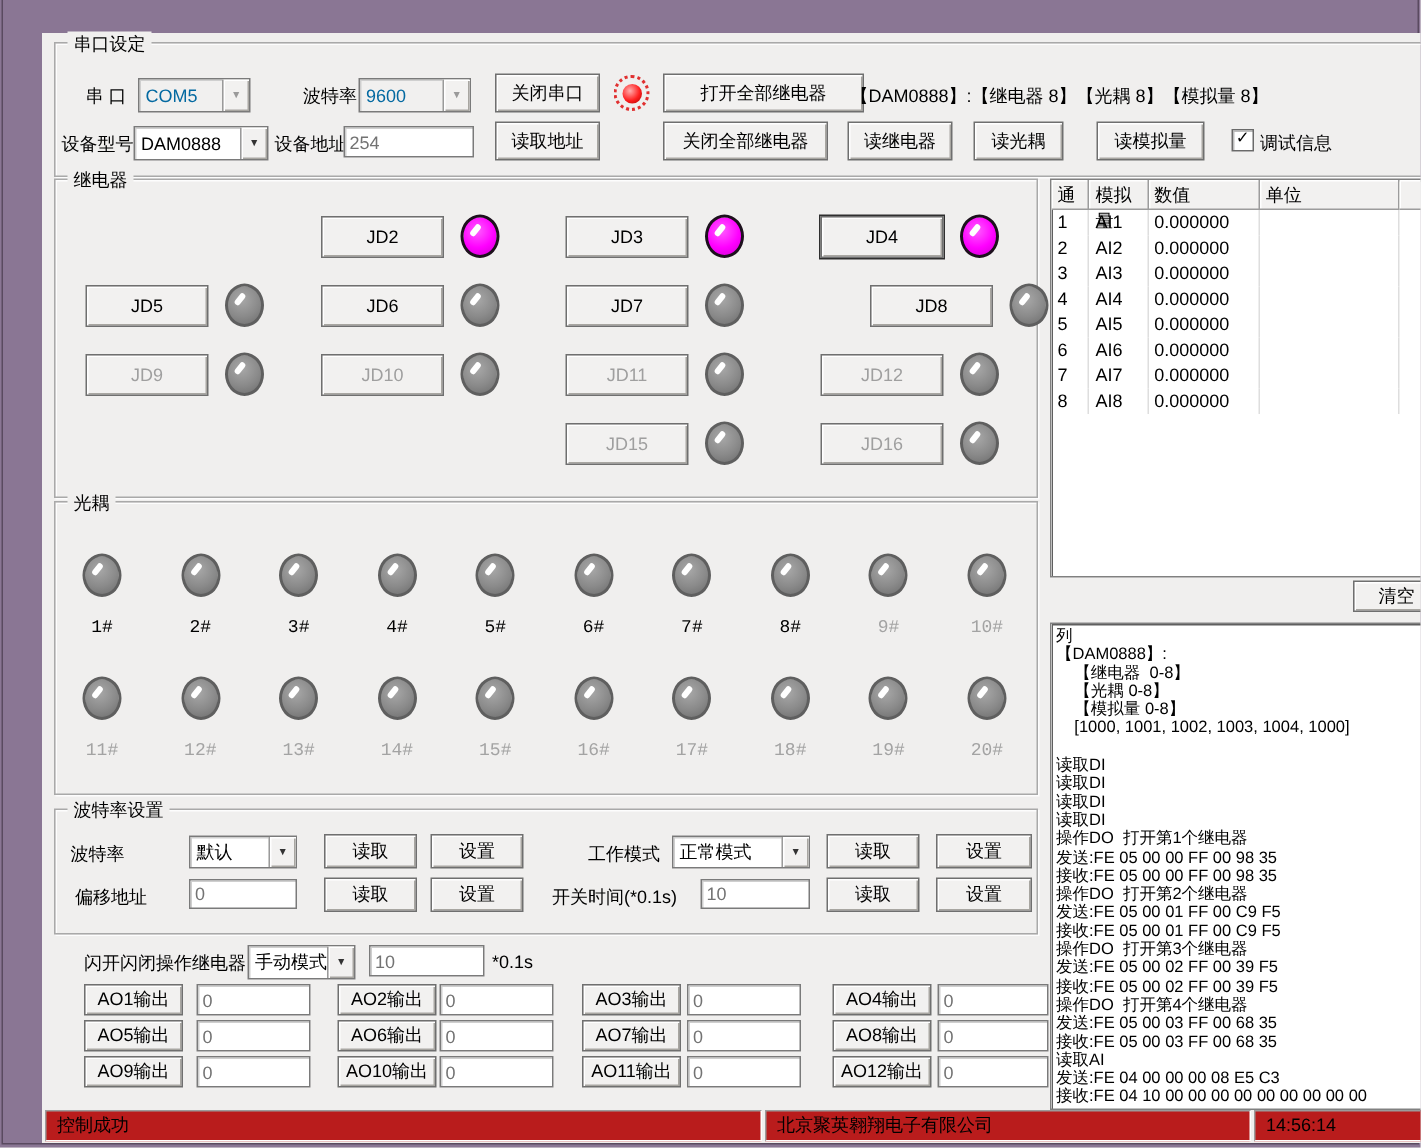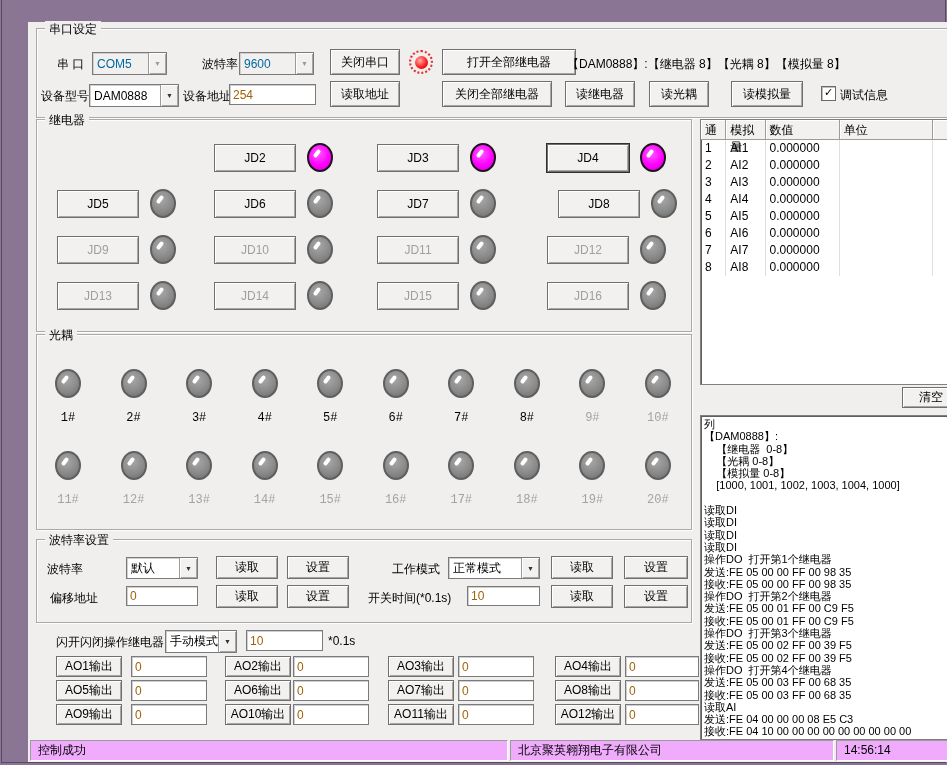--- a/index.html
+++ b/index.html
@@ -30,21 +30,21 @@
   
   .group{position:absolute;border:1px solid #a9a9a9;
     box-shadow:inset 1px 1px 0 #fdfdfd,1px 1px 0 #fdfdfd;}
   .glabel{position:absolute;top:-8px;left:8px;background:#f0efee;padding:0 4px;font-size:12px;}
   
   .btn{position:absolute;background:#f2f1f0;border:1px solid #6f6f6f;
     box-shadow:inset 1px 1px 0 #ffffff,inset -1px -1px 0 #a8a6a1;
     font-size:12px;text-align:center;cursor:pointer;display:flex;align-items:center;justify-content:center;
     font-family:inherit;color:#000;padding:0;}
   .tinput{position:absolute;background:#fff;border:1px solid #7a7a7a;
-    box-shadow:inset 1px 1px 0 #cfcfcf;font-size:12px;padding:0 3px;font-family:inherit;color:#a16207;}
+    box-shadow:inset 1px 1px 0 #cfcfcf;font-size:12px;padding:0 3px;font-family:inherit;color:#737373;}
   .combo{position:absolute;background:#fff;border:1px solid #7a7a7a;
     box-shadow:inset 1px 1px 0 #cfcfcf;display:flex;align-items:center;cursor:pointer;}
   .combo .cval{flex:1;padding-left:4px;font-size:12px;white-space:nowrap;overflow:hidden;}
   .combo .cbtn{width:17px;align-self:stretch;background:#f2f1f0;border-left:1px solid #9a9a9a;
     box-shadow:inset 1px 1px 0 #fff,inset -1px -1px 0 #a8a6a1;
     display:flex;align-items:center;justify-content:center;font-size:7px;color:#333;}
   .combo.disabled{background:#f1f0ef;}
   .combo.disabled .cval{color:#0369a1;}
   .combo.disabled .cbtn{color:#9a9a9a;}
   .lbl{position:absolute;font-size:12px;white-space:nowrap;}
@@ -97,21 +97,21 @@
   .sbtn{position:absolute;left:0;width:17px;height:16px;background:#f2f1f0;border:1px solid #8a8a8a;
     box-shadow:inset 1px 1px 0 #fff,inset -1px -1px 0 #a8a6a1;box-sizing:border-box;
     display:flex;align-items:center;justify-content:center;font-size:7px;color:#444;cursor:pointer;}
   .sb-up{top:0;}
   .sb-down{bottom:0;}
   .sb-thumb{position:absolute;left:0;width:17px;top:140px;height:160px;background:#f2f1f0;
     border:1px solid #8a8a8a;box-shadow:inset 1px 1px 0 #fff,inset -1px -1px 0 #a8a6a1;box-sizing:border-box;cursor:grab;}
   .sb-grip{position:absolute;left:4px;right:4px;top:50%;margin-top:-4px;height:8px;
     background:repeating-linear-gradient(180deg,#9a9a9a 0 1px,#fff 1px 2px,transparent 2px 3px);}
   
-  .sbar{position:absolute;height:21px;background:#f0abfc;border:1px solid;border-color:#9b9b9b #fdfdfd #fdfdfd #9b9b9b;
+  .sbar{position:absolute;height:21px;background:#b91c1c;border:1px solid;border-color:#9b9b9b #fdfdfd #fdfdfd #9b9b9b;
     box-sizing:border-box;font-size:12px;line-height:18px;padding-left:7px;white-space:nowrap;overflow:hidden;}
   
   .info-line{position:absolute;font-size:12px;white-space:nowrap;}
 </style>
 </head>
 <body>
 
 <div class="window">
 
 
@@ -184,21 +184,21 @@
           <div class="light"></div>
         </div>
       <div class="rcell" style="left:177px;top:70px;">
           <button class="rbtn">JD6</button>
           <div class="light"></div>
         </div>
       <div class="rcell" style="left:340px;top:70px;">
           <button class="rbtn">JD7</button>
           <div class="light"></div>
         </div>
-      <div class="rcell" style="left:488px;top:70px;padding-left:33px;">
+      <div class="rcell" style="left:510px;top:70px;padding-left:33px;">
           <button class="rbtn">JD8</button>
           <div class="light"></div>
         </div>
 
       <div class="rcell" style="left:20px;top:116px;">
           <button class="rbtn disabled">JD9</button>
           <div class="light"></div>
         </div>
       <div class="rcell" style="left:177px;top:116px;">
           <button class="rbtn disabled">JD10</button>
@@ -206,28 +206,20 @@
         </div>
       <div class="rcell" style="left:340px;top:116px;">
           <button class="rbtn disabled">JD11</button>
           <div class="light"></div>
         </div>
       <div class="rcell" style="left:510px;top:116px;">
           <button class="rbtn disabled">JD12</button>
           <div class="light"></div>
         </div>
 
-      <div class="rcell" style="left:20px;top:162px;">
-          <button class="rbtn disabled">JD13</button>
-          <div class="light"></div>
-        </div>
-      <div class="rcell" style="left:177px;top:162px;">
-          <button class="rbtn disabled">JD14</button>
-          <div class="light"></div>
-        </div>
       <div class="rcell" style="left:340px;top:162px;">
           <button class="rbtn disabled">JD15</button>
           <div class="light"></div>
         </div>
       <div class="rcell" style="left:510px;top:162px;">
           <button class="rbtn disabled">JD16</button>
           <div class="light"></div>
         </div>
     </div>
 

